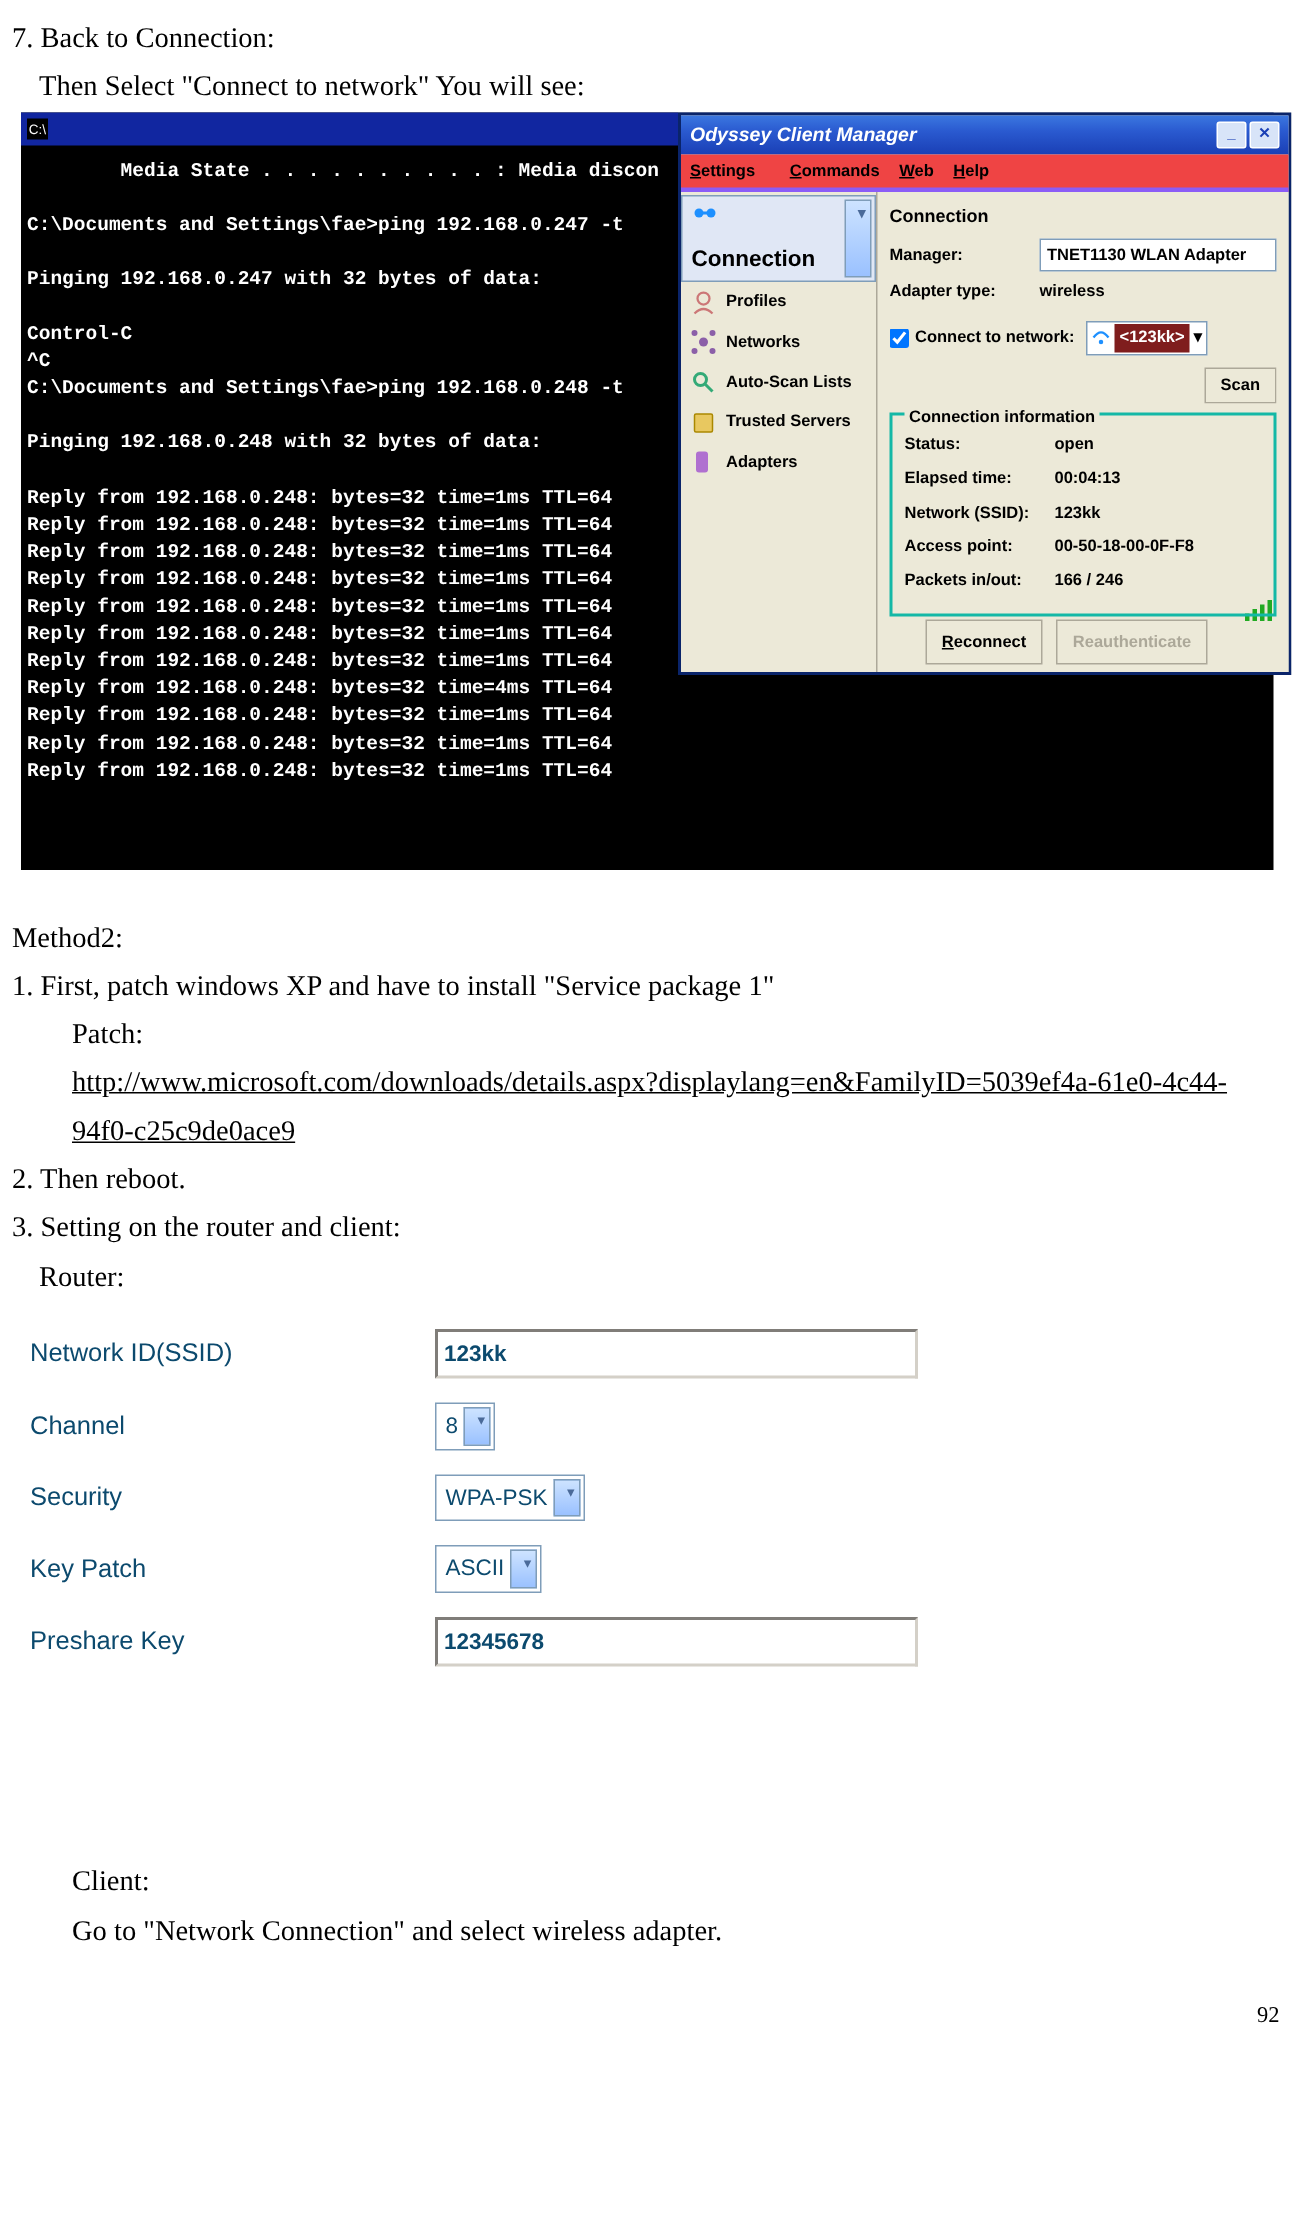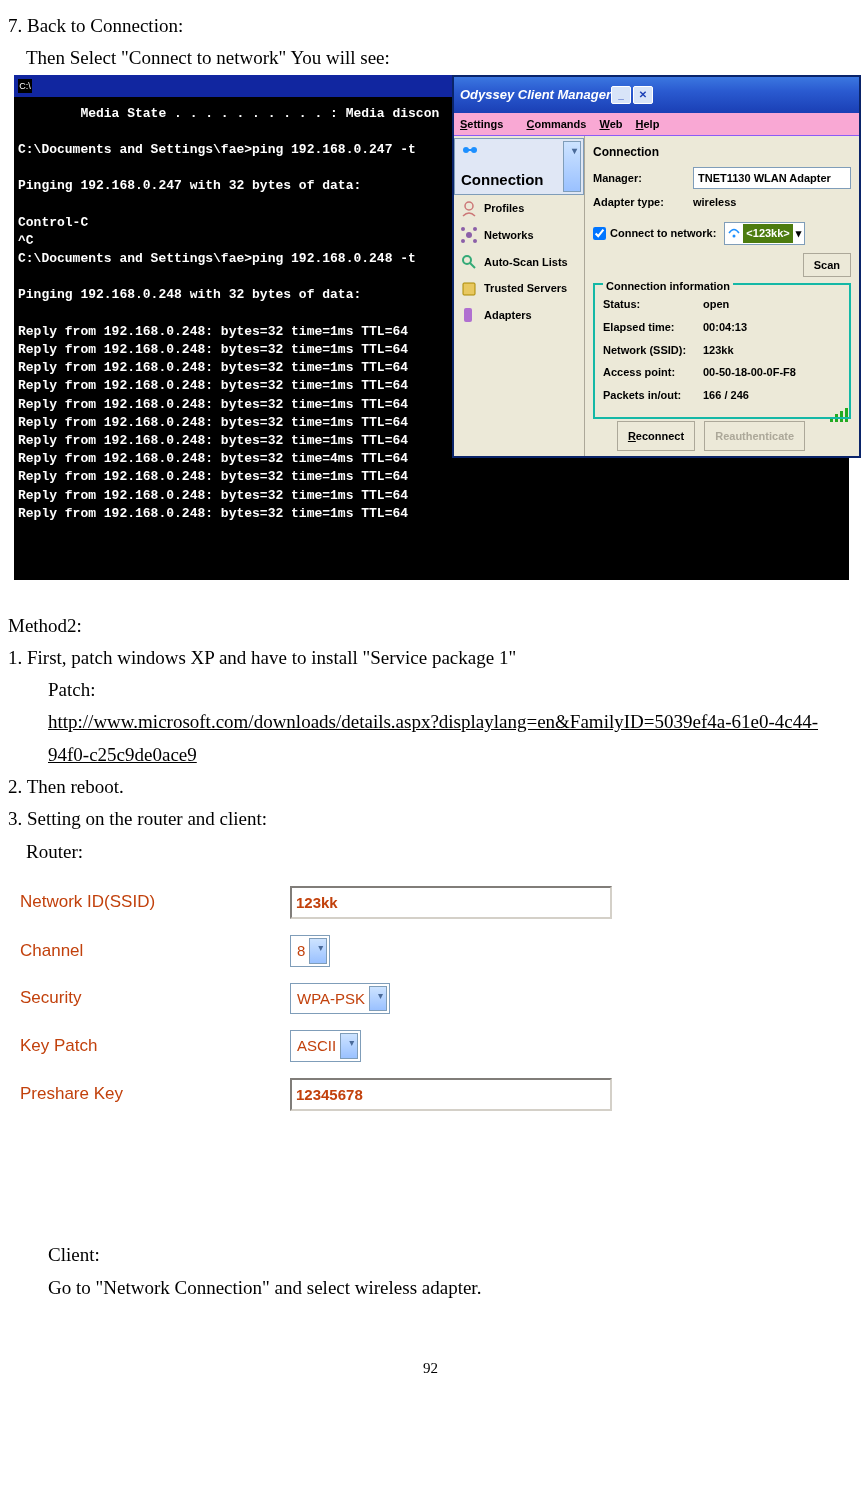--- a/index.html
+++ b/index.html
@@ -6,54 +6,54 @@
   .indent1{padding-left:18px}
   .indent2{padding-left:40px}
   a.patch{color:#000;text-decoration:underline}
   
   .cmd{background:#000;color:#fff;font-family:"Courier New",monospace;font-size:13px;font-weight:bold;position:relative;width:835px;height:505px;margin-left:6px}
   .cmd-title{background:#1126a0;color:#fff;height:22px;line-height:22px;font-size:12px;padding-left:4px;font-family:Tahoma,"MS Sans Serif",sans-serif;font-weight:normal;display:flex;align-items:center}
   .cmd-title .ico{background:#000;color:#fff;width:14px;height:14px;display:inline-flex;align-items:center;justify-content:center;font-size:9px;margin-right:4px}
   .cmd-body{padding:8px 4px;white-space:pre;line-height:1.4}
   
   .ody{position:absolute;top:0;right:-12px;width:405px;background:#ece9d8;border:2px solid #0a246a;font-family:Tahoma,Arial,sans-serif;font-size:11px;color:#000}
-  .ody-title{background:linear-gradient(#3b77e0,#2a5ad0 40%,#1a3fb5);color:#fff;height:36px;display:flex;align-items:center;padding:0 6px;font-weight:bold;font-style:italic;font-size:13px;justify-content:flex-start}
+  .ody-title{background:linear-gradient(#3b77e0,#2a5ad0 40%,#1a3fb5);color:#fff;height:26px;display:flex;align-items:center;padding:0 6px;font-weight:bold;font-style:italic;font-size:13px;justify-content:space-between}
   .ody-title .controls{display:flex;gap:2px}
   .ody-title .btn{width:18px;height:16px;background:#d8e4f8;border:1px solid #fff;border-radius:2px;color:#1a3fb5;font-weight:bold;display:flex;align-items:center;justify-content:center;font-size:10px;font-style:normal}
-  .ody-menu{background:#f9a8d4;padding:2px 6px;border-bottom:1px solid #8b5cf6;font-size:11px}
+  .ody-menu{background:#ef4444;padding:2px 6px;border-bottom:3px solid #8b5cf6;font-size:11px}
   .ody-menu span{margin-right:10px}
   .ody-menu u{text-decoration:underline}
   .ody-body{display:flex;background:#ece9d8}
   .ody-nav{width:130px;border-right:1px solid #aca899;padding:2px 0}
   .nav-item{display:flex;align-items:center;padding:4px 6px;gap:6px;font-size:11px}
   .nav-item.sel{background:#e0e7f5}
   .nav-ico{width:18px;height:18px;display:inline-block}
   .ody-content{flex:1;padding:6px 8px 10px 8px}
   .fieldset{border:2px solid #14b8a6;padding:6px 8px 8px 8px;margin-top:6px;position:relative}
   .fieldset-title{position:absolute;top:-8px;left:8px;background:#ece9d8;padding:0 3px;font-size:11px}
   .row{display:flex;align-items:center;margin:4px 0;font-size:11px}
   .row .lab{width:100px}
   .drop{border:1px solid #7f9db9;background:#fff;padding:1px 4px;flex:1;font-size:11px}
   .net-drop{border:1px solid #7f9db9;background:#fff;padding:1px 3px;display:inline-flex;align-items:center;gap:3px;font-size:11px}
-  .net-drop .sel-net{background:#4d7c0f;color:#fff;padding:0 3px}
+  .net-drop .sel-net{background:#7f1d1d;color:#fff;padding:0 3px}
   .scan-btn{border:1px solid #aca899;background:#ece9d8;padding:2px 10px;font-size:11px;float:right;margin-top:4px}
   .btn-row{text-align:center;margin-top:8px}
   .winbtn{border:1px solid #aca899;background:#ece9d8;padding:8px 10px;font-size:11px;margin:0 3px}
   .winbtn.dis{color:#aca899}
   .sig-ico{float:right;margin-top:-20px}
   
-  .router{font-family:Arial,Helvetica,sans-serif;font-size:17px;color:#c2410c;margin:10px 0 0 12px}
+  .router{font-family:Arial,Helvetica,sans-serif;font-size:17px;color:#0c4a6e;margin:10px 0 0 12px}
   .router table{border-collapse:collapse}
   .router td{padding:8px 10px 8px 0;vertical-align:middle}
   .router td:first-child{width:260px}
   .sel{border:1px solid #7f9db9;background:#fff;padding:2px 24px 2px 6px;font-size:15px;display:inline-block;position:relative}
   .sel::after{content:"";position:absolute;right:2px;top:2px;bottom:2px;width:16px;background:linear-gradient(#cde3ff,#9ac1ff);border:1px solid #7f9db9}
   .sel::before{content:"▾";position:absolute;right:6px;top:3px;font-size:10px;color:#4a6a99;z-index:1}
   .txt{border:2px inset #d4d0c8;padding:2px 4px;font-size:15px;display:inline-block;font-weight:bold;font-family:Arial}
-  .pagenum{text-align:center;font-size:15px;margin-top:52px}
+  .pagenum{text-align:right;font-size:15px;margin-top:28px}
 </style>
 </head>
 <body>
 
 <div>7. Back to Connection:</div>
 <div class="indent1">Then Select "Connect to network" You will see:</div>
 
 <div class="cmd">
   <div class="cmd-title">
     <span class="ico">C:\</span>

